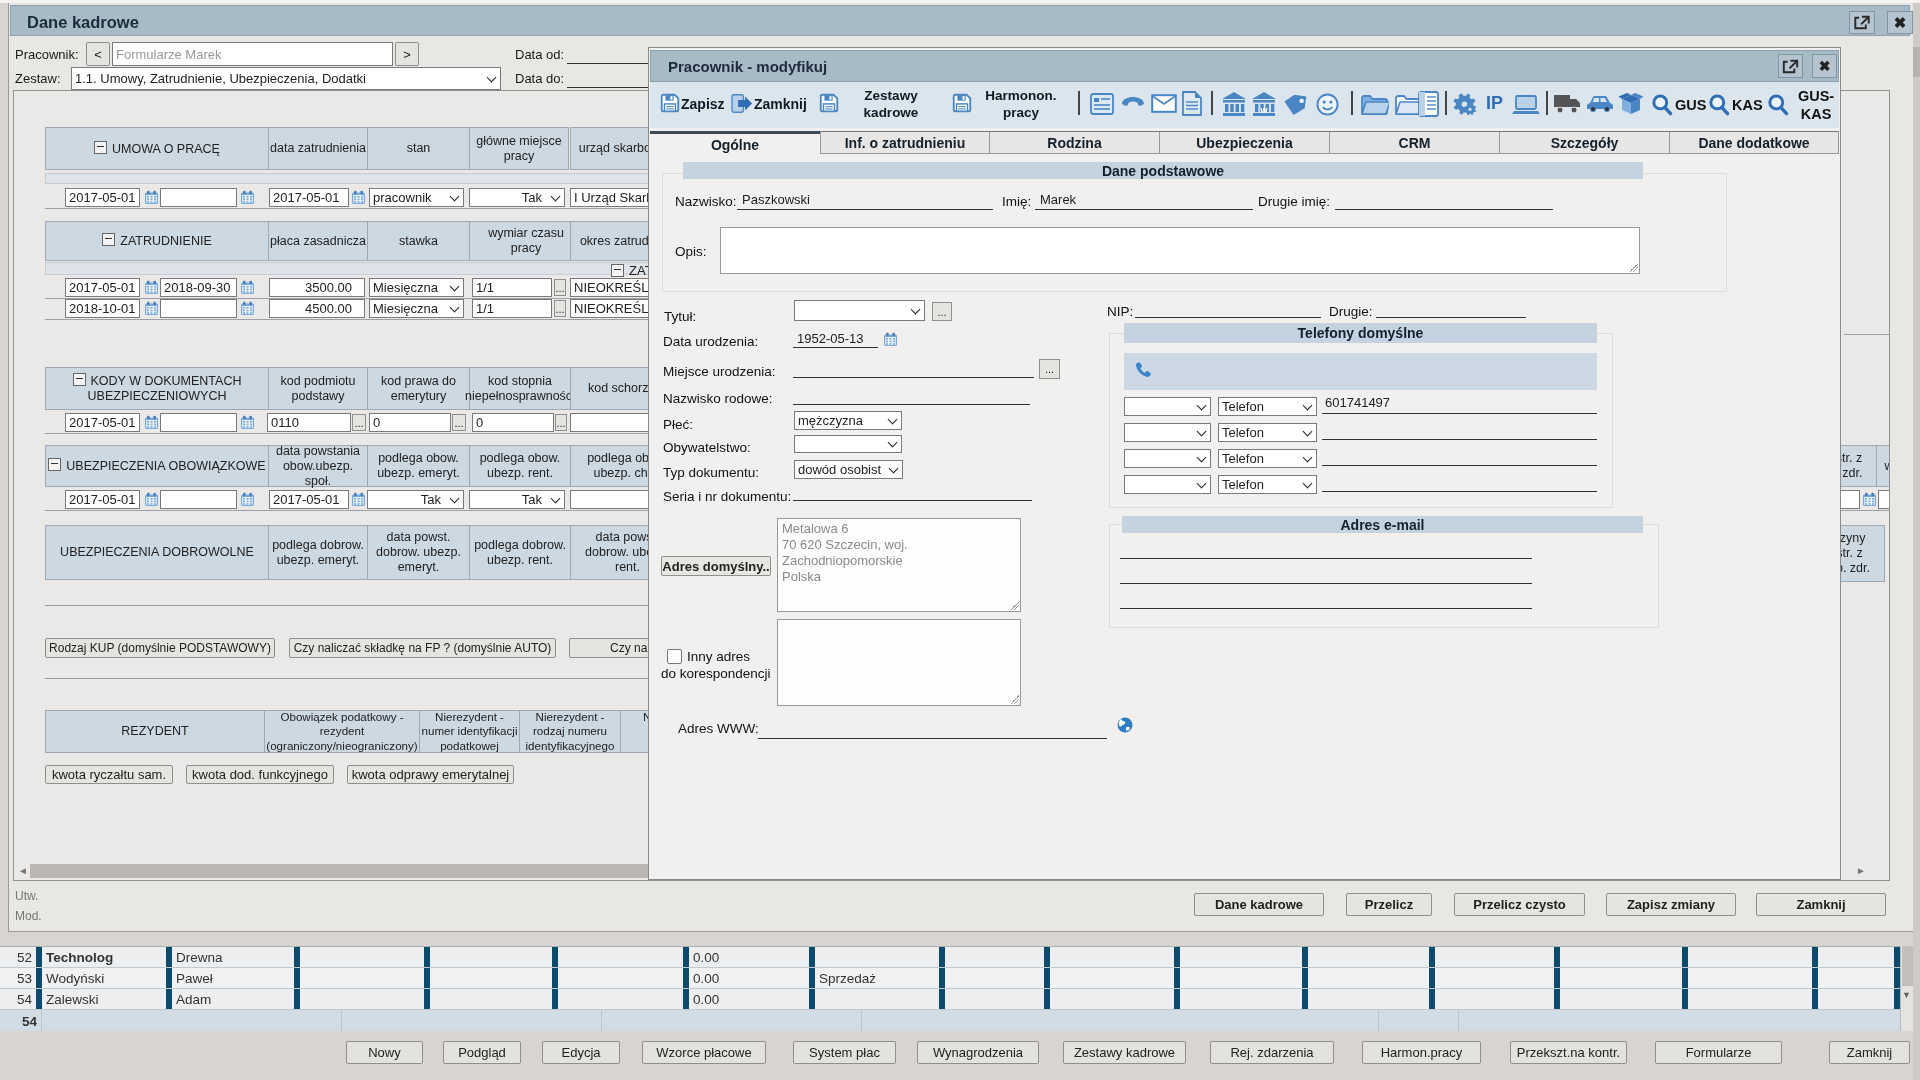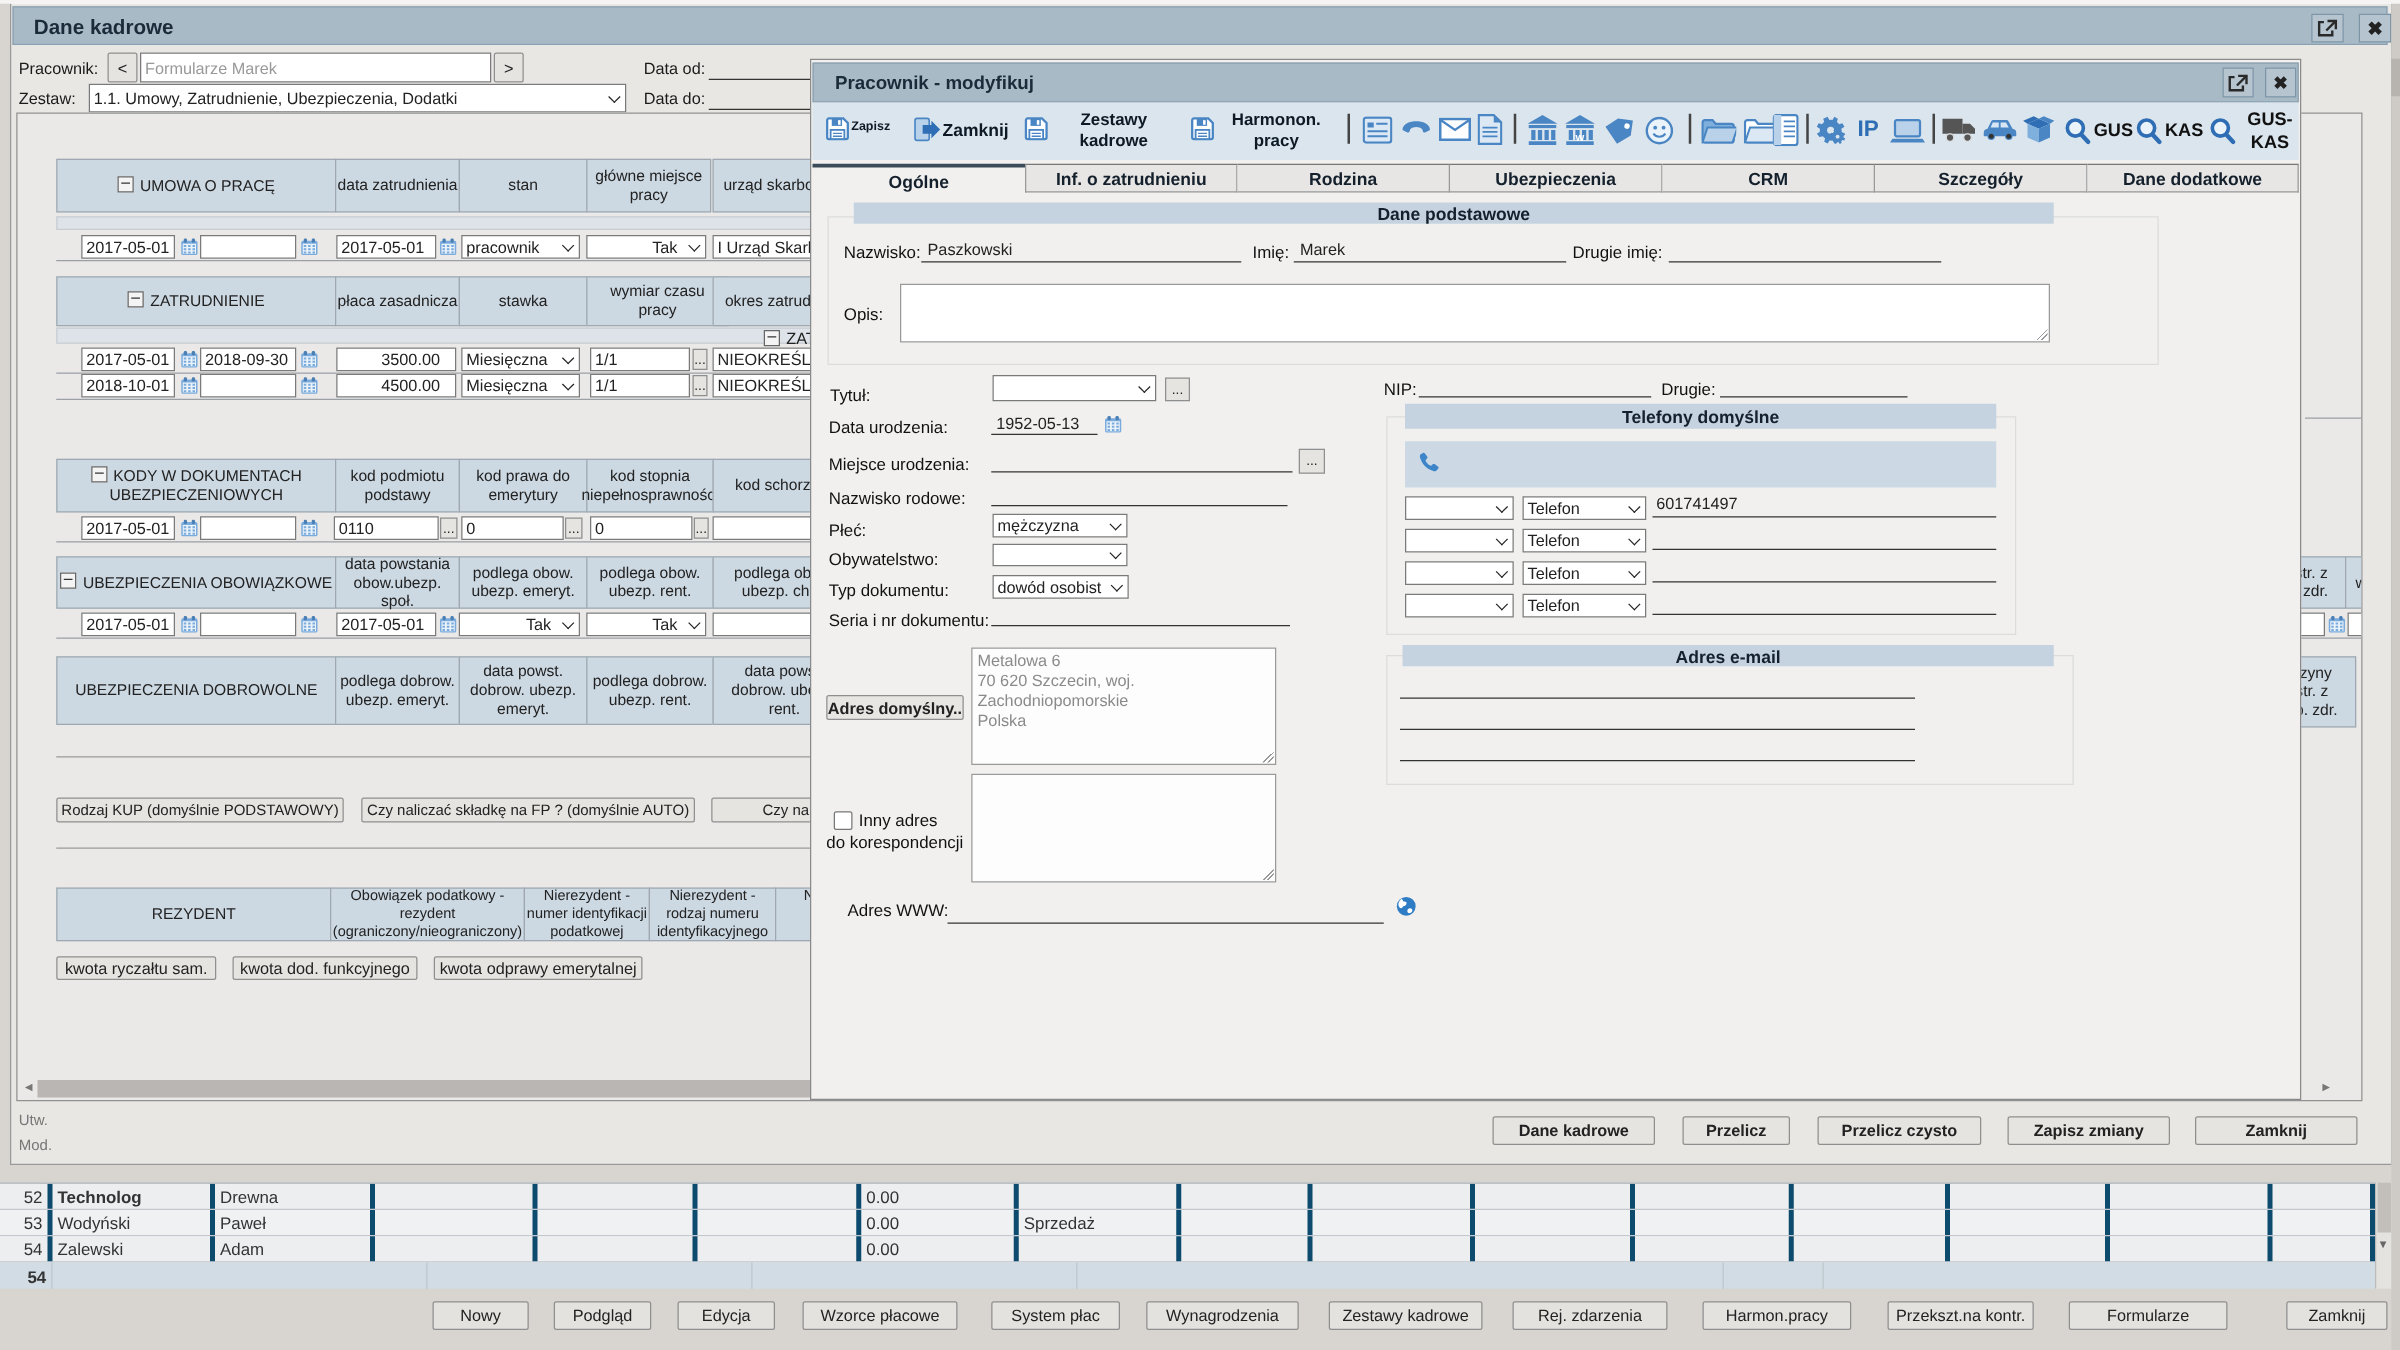--- a/index.html
+++ b/index.html
@@ -11,21 +11,21 @@
 .ul{position:absolute;border-bottom:1px solid #333;box-sizing:border-box;font-size:13px;color:#222;}
 .lbl{position:absolute;font-size:13px;color:#1a1a1a;white-space:nowrap;}
 .th{position:absolute;background:#ccd8e2;border:1px solid #9fa8b0;box-sizing:border-box;display:flex;align-items:center;justify-content:center;text-align:center;font-size:12.5px;color:#222;line-height:1.2;padding:0 1px;}
 .dots{position:absolute;background:#e6e4e1;border:1px solid #8f8f8f;box-sizing:border-box;font-size:11px;display:flex;align-items:center;justify-content:center;color:#222;}
 .cal{position:absolute;width:15px;height:15px;}
 .minus{display:inline-block;width:11px;height:11px;border:1px solid #666;background:#f4f4f4;position:relative;vertical-align:-1px;margin-right:5px;}
 .minus:after{content:"";position:absolute;left:2px;right:2px;top:4px;height:1px;background:#333;}
 .rowline{position:absolute;border-bottom:1px solid #9aa0a6;}
 .selr{justify-content:flex-end;padding-right:22px;}
 .gridrow{position:absolute;left:0;width:1900px;height:21px;box-sizing:border-box;border-bottom:1px solid #c2c8cd;background:#eceeef;}
-.gc{position:absolute;top:0;height:100%;box-sizing:border-box;border-right:4px solid #0c4a6e;font-size:13.5px;color:#333;display:flex;align-items:center;padding:0 4px;overflow:hidden;}
+.gc{position:absolute;top:0;height:100%;box-sizing:border-box;border-right:6px solid #0c4a6e;font-size:13.5px;color:#333;display:flex;align-items:center;padding:0 4px;overflow:hidden;}
 .bb{position:absolute;top:1041px;height:23px;background:#e4e2df;border:1px solid #8f8f8f;border-radius:2px;box-sizing:border-box;display:flex;align-items:center;justify-content:center;font-size:13px;color:#222;white-space:nowrap;overflow:hidden;}
 .tseg{position:absolute;width:2px;height:24px;background:#444;}
 .dlbl{position:absolute;font-size:13.5px;color:#111;white-space:nowrap;}
 .shead{position:absolute;background:#c5d3e0;display:flex;align-items:center;justify-content:center;font-weight:bold;font-size:14px;color:#14202c;}
 .sbox{position:absolute;border:1px solid #dcdcdc;background:transparent;}
 </style>
 </head>
 <body>
 <div class="abs" style="left:0;top:0;width:1920px;height:3px;background:#f5f4f3;z-index:5;"></div>
 
@@ -507,21 +507,21 @@
 
   <div class="abs" id="toolbar" style="left:1px;top:34px;width:1189px;height:46px;background:#dbe5ed;">
     <svg style="position:absolute;left:9px;top:10px" width="22" height="22" viewBox="0 0 24 24">
         <path fill="#fff" stroke="#4a86c4" stroke-width="2" d="M3 4.5 A1.5 1.5 0 0 1 4.5 3 H17 L21 7 V19.5 A1.5 1.5 0 0 1 19.5 21 H4.5 A1.5 1.5 0 0 1 3 19.5 Z"></path>
         <rect x="7" y="3.5" width="9" height="6" fill="#4a86c4"></rect>
         <rect x="12.5" y="4.5" width="2.2" height="4" fill="#fff"></rect>
         <rect x="6" y="13" width="12" height="8" fill="#fff" stroke="#4a86c4" stroke-width="1.6"></rect>
         <line x1="8" y1="16" x2="16" y2="16" stroke="#4a86c4" stroke-width="1.2"></line>
         <line x1="8" y1="18.5" x2="16" y2="18.5" stroke="#4a86c4" stroke-width="1.2"></line>
       </svg>
-    <div class="abs" style="left:31px;top:14px;font-size:10px;font-weight:bold;color:#0d1a26;">Zapisz</div>
+    <div class="abs" style="left:31px;top:14px;font-size:14px;font-weight:bold;color:#0d1a26;">Zapisz</div>
     <svg style="position:absolute;left:81px;top:11px" width="23" height="21" viewBox="0 0 26 24">
         <rect x="1" y="2" width="13" height="20" rx="2" fill="#b9d2ea" stroke="#4a86c4" stroke-width="1.5"></rect>
         <path fill="#2f6eb4" d="M8 8 h8 V4 l8 8 -8 8 v-4 H8 Z"></path>
       </svg>
     <div class="abs" style="left:104px;top:14px;font-size:14px;font-weight:bold;color:#0d1a26;">Zamknij</div>
     <svg style="position:absolute;left:168px;top:10px" width="22" height="22" viewBox="0 0 24 24">
         <path fill="#fff" stroke="#4a86c4" stroke-width="2" d="M3 4.5 A1.5 1.5 0 0 1 4.5 3 H17 L21 7 V19.5 A1.5 1.5 0 0 1 19.5 21 H4.5 A1.5 1.5 0 0 1 3 19.5 Z"></path>
         <rect x="7" y="3.5" width="9" height="6" fill="#4a86c4"></rect>
         <rect x="12.5" y="4.5" width="2.2" height="4" fill="#fff"></rect>
         <rect x="6" y="13" width="12" height="8" fill="#fff" stroke="#4a86c4" stroke-width="1.6"></rect>

